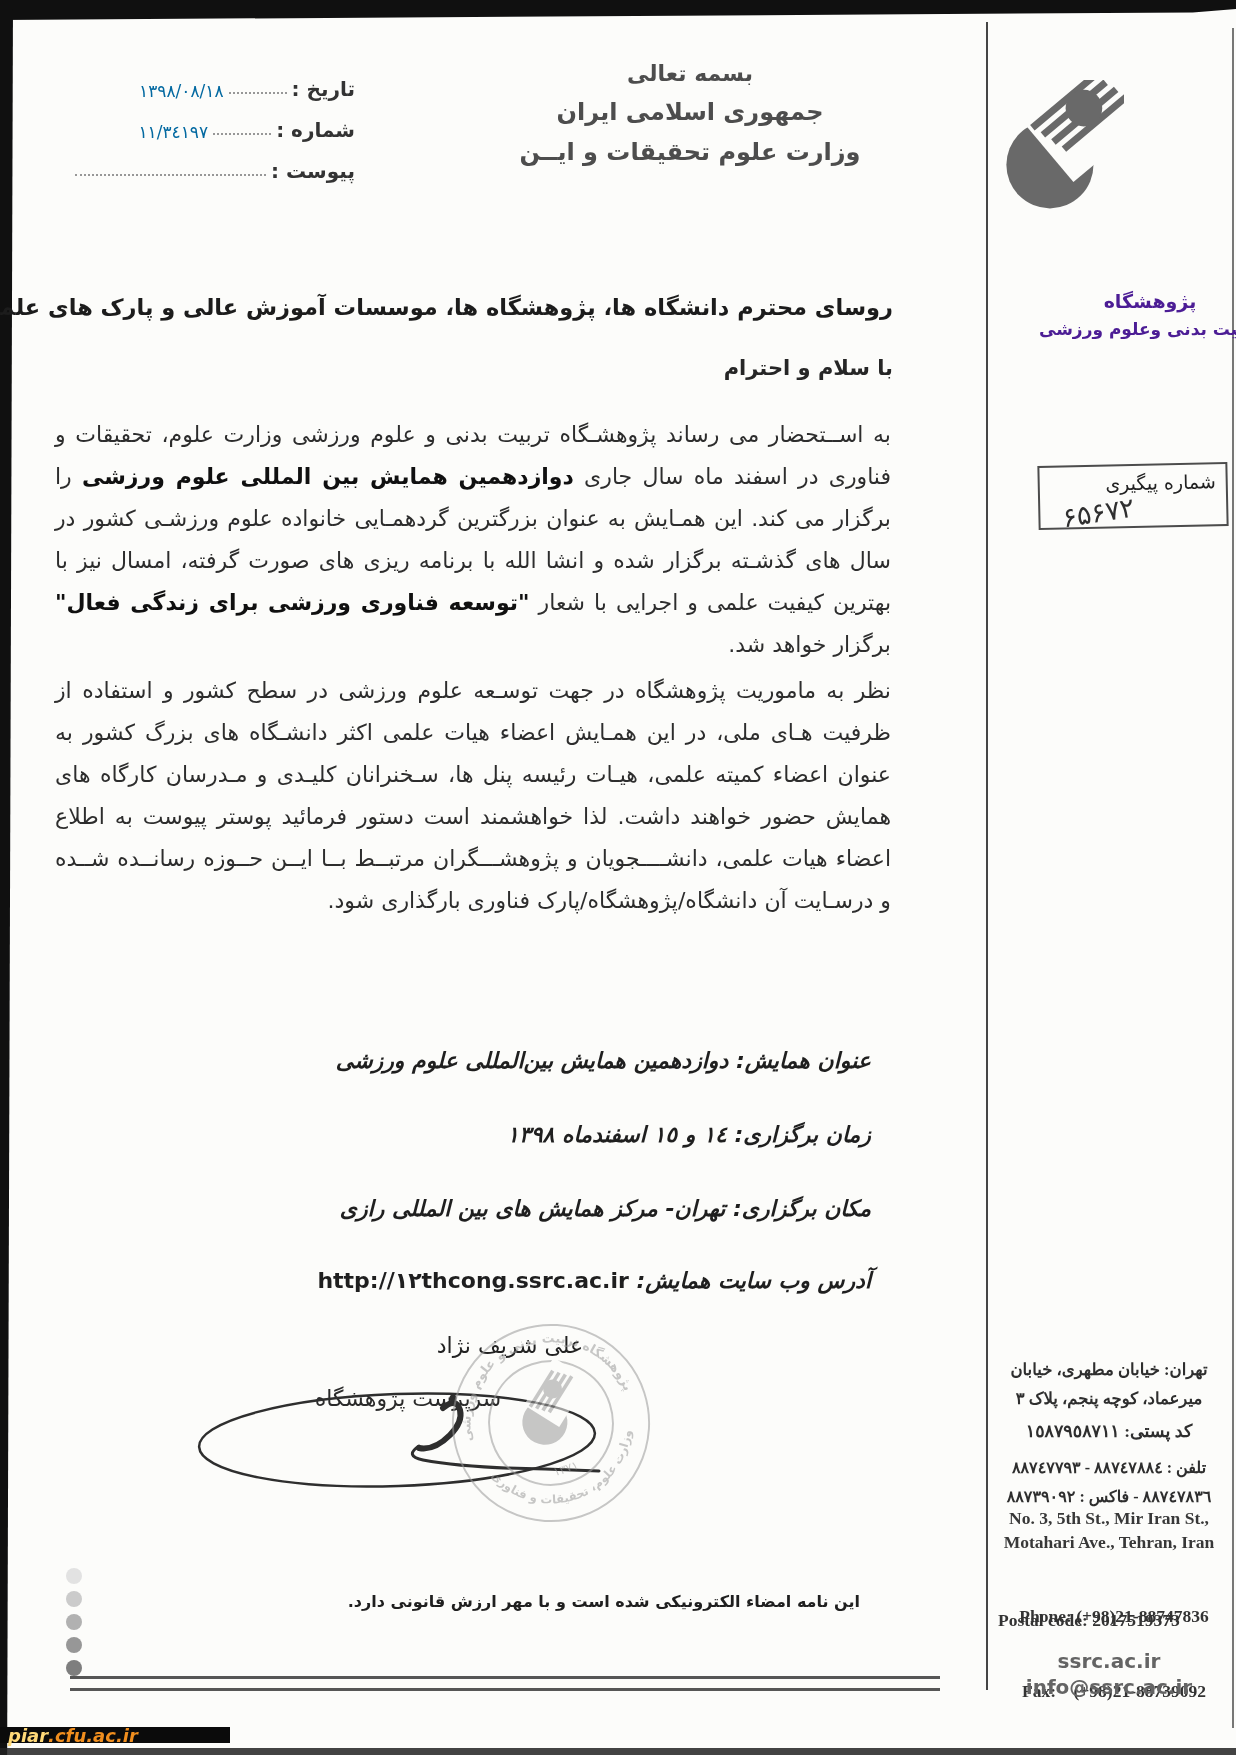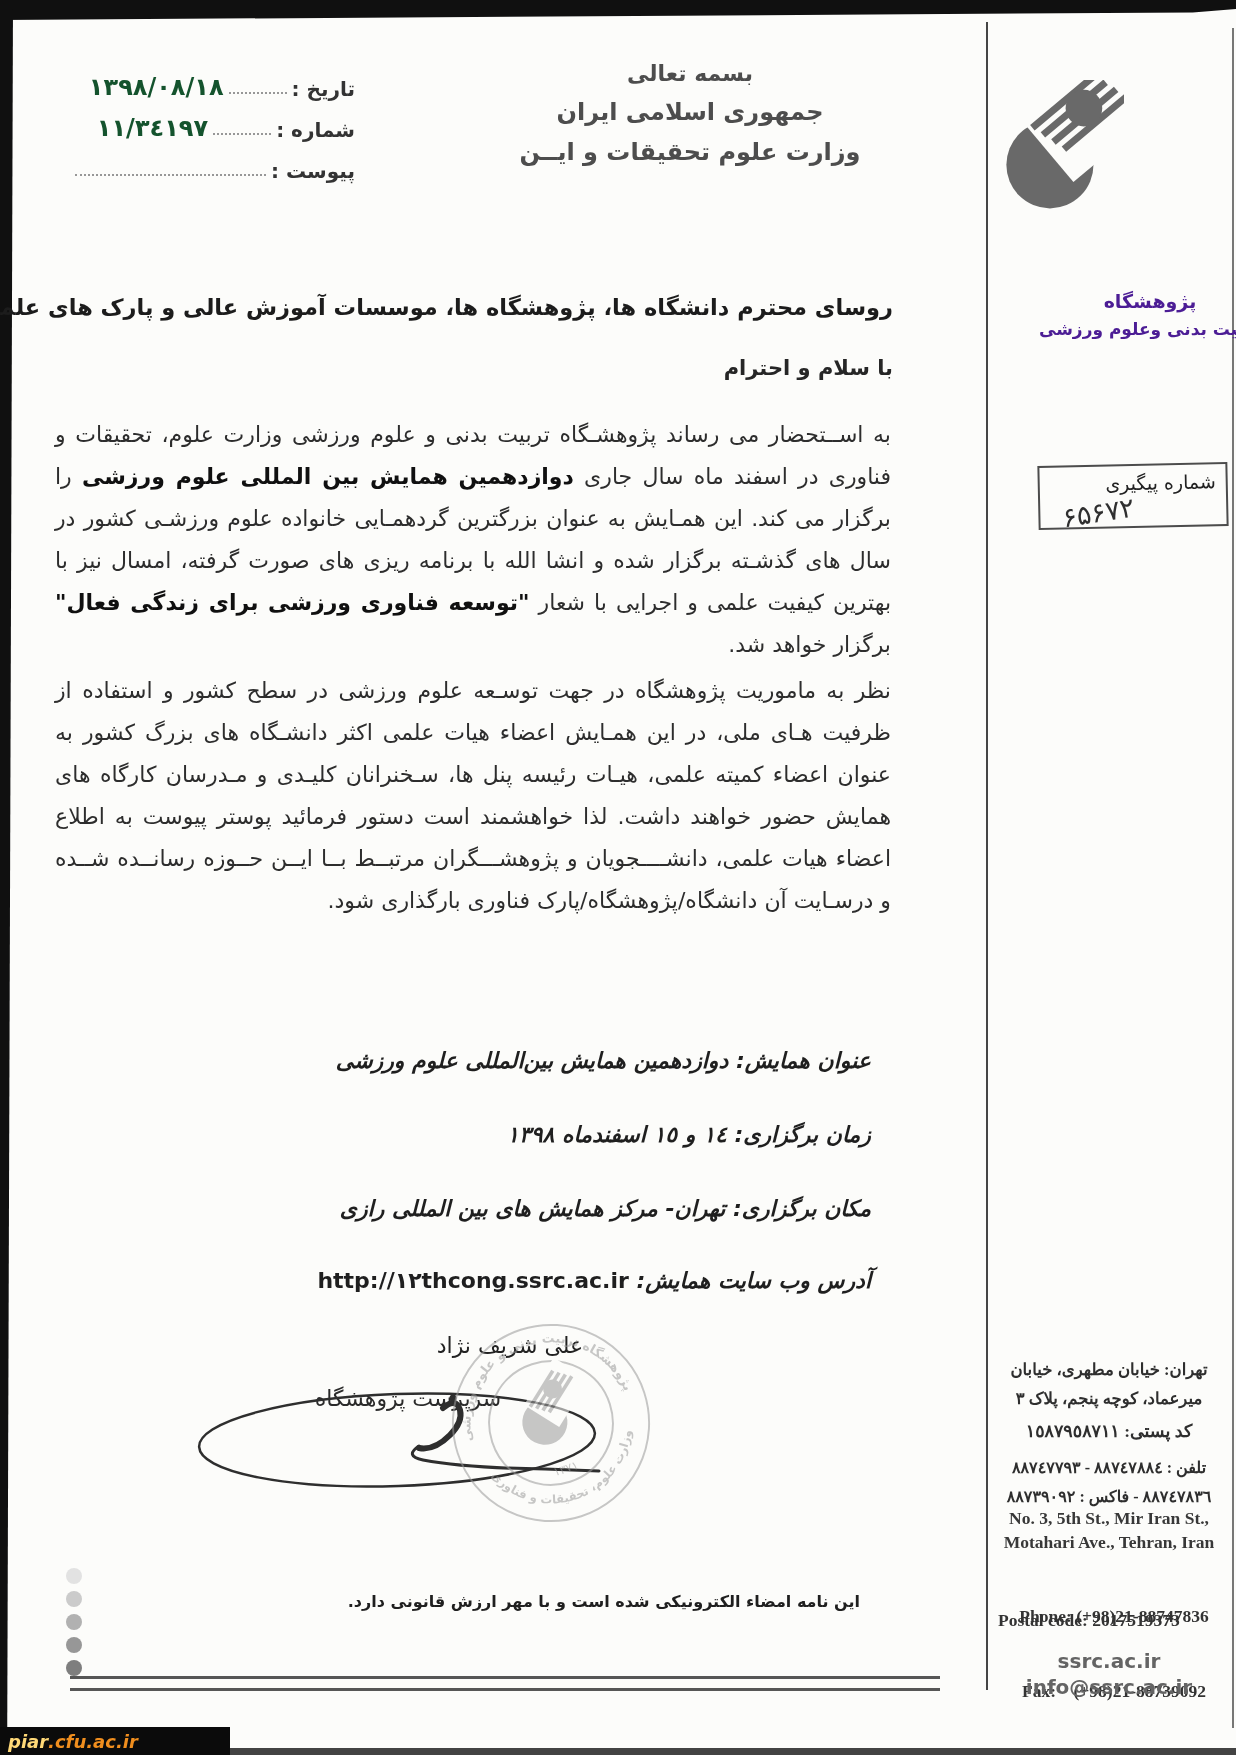--- a/index.html
+++ b/index.html
@@ -17,21 +17,21 @@
   .edge-bottom { position:absolute; left:0; bottom:0; width:100%; height:7px; background:#222; opacity:.85; }
   .edge-right  { position:absolute; right:2px; top:28px; width:2px; height:1700px; background:#555; opacity:.8; }
   .v-divider   { position:absolute; left:986px; top:22px; width:2px; height:1668px; background:#454545; }
 
   
   .hdr-fields { position:absolute; left:70px; top:60px; width:285px; direction:rtl; }
   .fld-row { display:flex; direction:rtl; align-items:flex-end; height:41px; }
   .fld-label { font-weight:bold; font-size:20px; color:#333; white-space:nowrap; }
   .fld-leader { flex:0 0 58px; border-bottom:2px dotted #979797; margin:0 5px 7px 5px; }
   .fld-leader.long { flex:1 1 auto; }
-  .fld-value { font-size:24px; color:#14532d; white-space:nowrap; letter-spacing:1px;font-weight:bold; }
+  .fld-value { font-size:17px; color:#0369a1; white-space:nowrap; letter-spacing:1px; }
 
   
   .hdr-center { position:absolute; left:470px; top:56px; width:440px; text-align:center;
                 color:#4d4d4d; font-weight:bold; direction:rtl; }
   .hdr-center .l1 { font-size:22px; line-height:36px; }
   .hdr-center .l2 { font-size:24px; line-height:40px; }
   .hdr-center .l3 { font-size:24px; line-height:40px; }
 
   
   .logo { position:absolute; left:1002px; top:80px; width:122px; height:140px; }
@@ -99,21 +99,21 @@
               font-family:"Liberation Serif", serif; font-weight:bold; font-size:17.5px;
               line-height:25px; color:#333; white-space:pre; }
   .postal-en { position:absolute; left:998px; top:1610px; width:232px; text-align:left;
                font-family:"Liberation Serif", serif; font-weight:bold; font-size:17.5px;
                color:#333; white-space:nowrap; }
   .site-block { position:absolute; left:990px; top:1648px; width:238px; text-align:center;
                 font-weight:bold; color:#646464; }
   .site-block div { font-size:20px; line-height:26px; white-space:nowrap; }
 
   
-  .watermark { position:absolute; left:0; top:1727px; width:230px; height:28px; background:#0b0b0b;
+  .watermark { position:absolute; left:0; top:1727px; width:230px; height:16px; background:#0b0b0b;
                display:flex; align-items:center; padding-left:8px;
                font-style:italic; font-weight:bold; font-size:18px; white-space:nowrap; }
   .wm-1 { color:#ffd978; } .wm-2 { color:#f08e1e; }
 </style>
 </head>
 <body>
 
 <div class="page">
 
   <div class="edge-top"></div>

